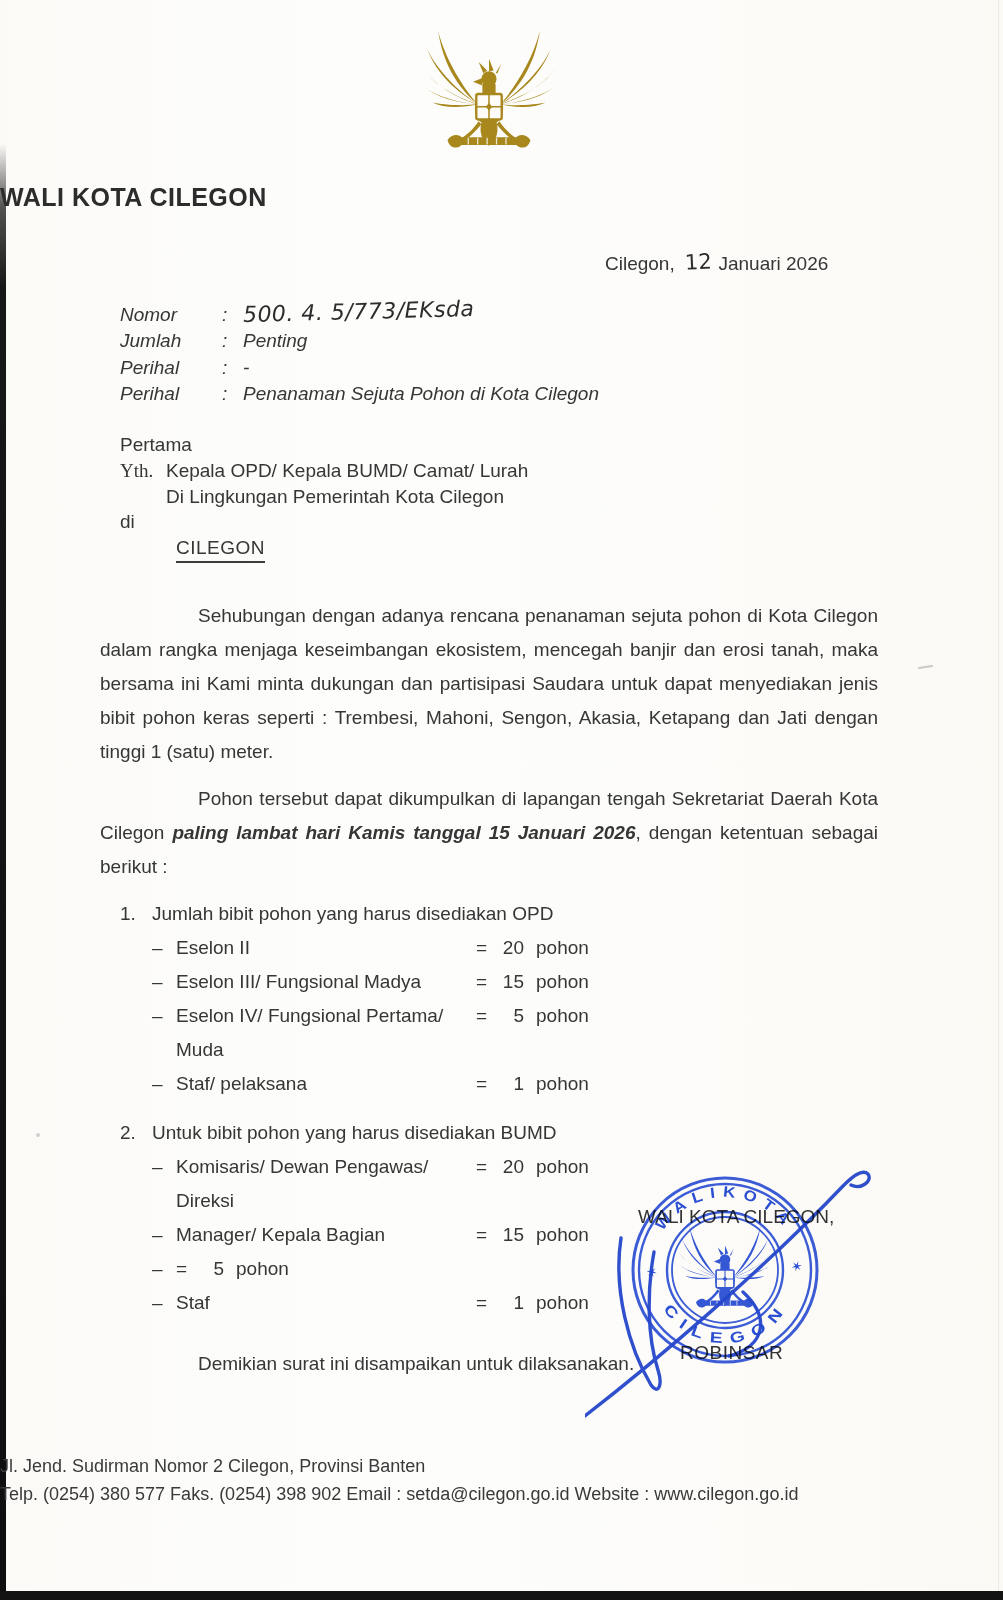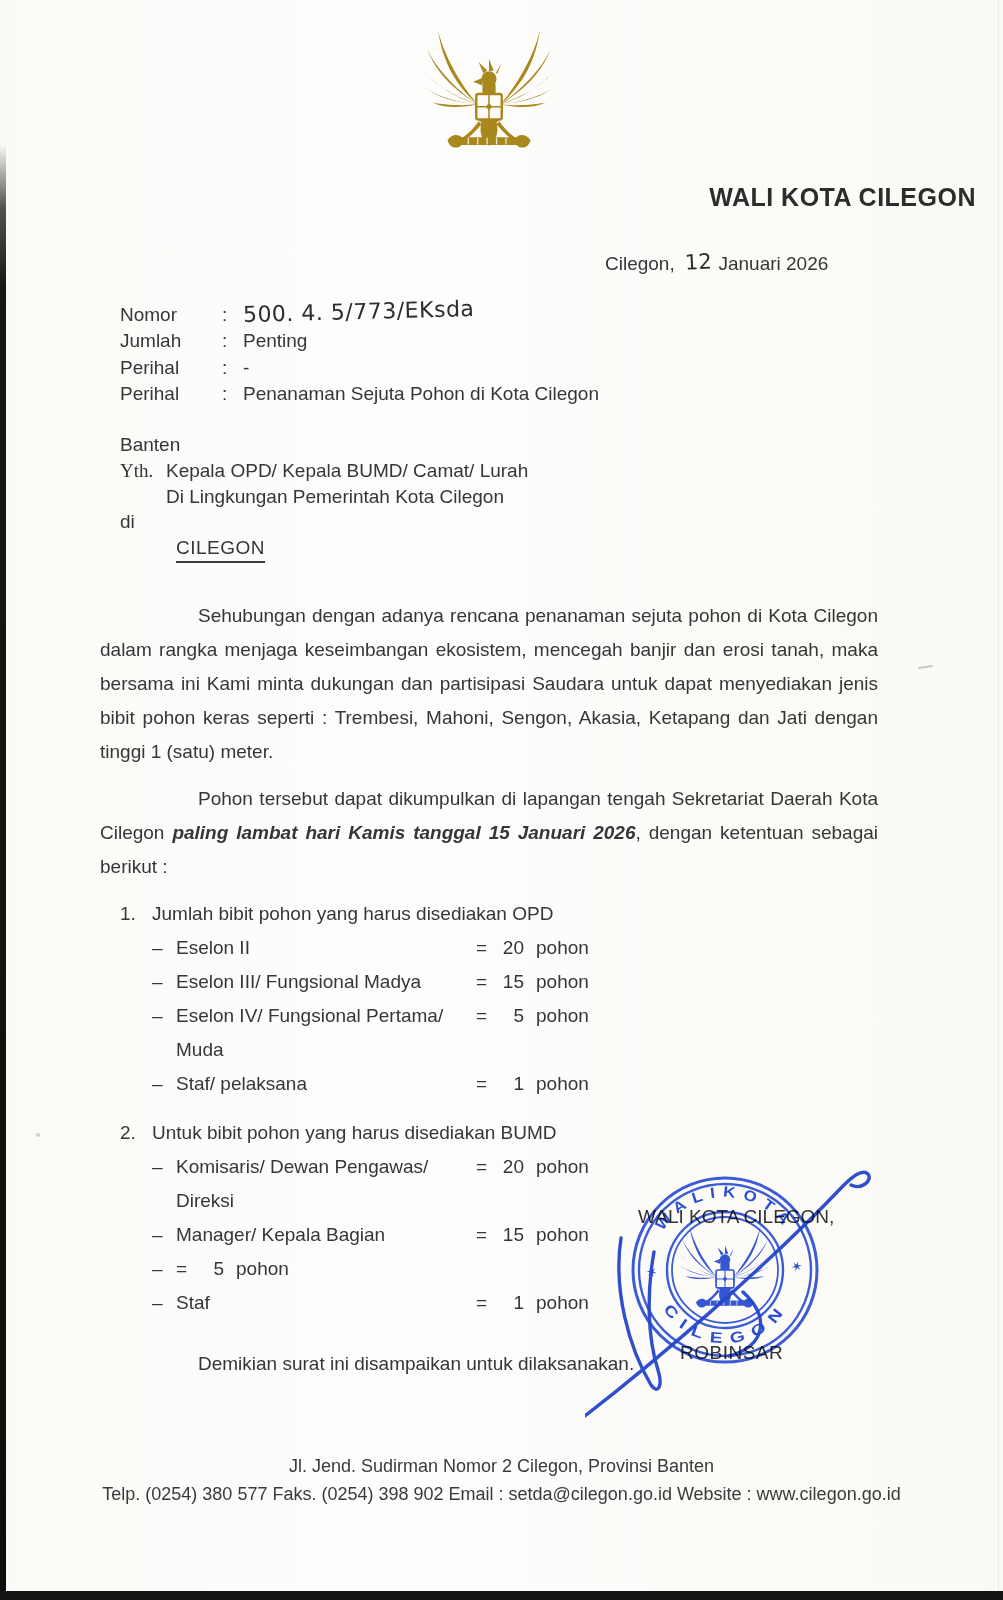--- a/index.html
+++ b/index.html
@@ -9,27 +9,27 @@
   
   .scan-left{position:absolute;left:0;top:0;bottom:0;width:6px;
         background:linear-gradient(180deg,rgba(0,0,0,0) 0%,rgba(0,0,0,0) 9%,rgba(25,25,25,.75) 13%,#171717 18%,#0e0e0e 100%);}
   .scan-bottom{position:absolute;left:0;right:0;bottom:0;height:9px;background:#131313;}
   .scan-right{position:absolute;right:4px;top:0;bottom:0;width:1px;background:rgba(0,0,0,.06);}
   .dash-art{position:absolute;left:918px;top:666px;width:15px;height:2px;background:#c8c8c8;
         border-radius:2px;transform:rotate(-8deg);}
   .dot-art{position:absolute;left:36px;top:1133px;width:4px;height:4px;background:#cfcfcf;border-radius:50%;}
   
   .emblem{position:absolute;left:423px;top:20px;}
-  .office-title{position:absolute;left:0;top:183px;width:976px;text-align:right;
+  .office-title{position:absolute;left:0;top:183px;width:976px;text-align:left;
         font-size:25px;font-weight:bold;letter-spacing:.5px;color:#2c2c2c;}
   
   .date-line{position:absolute;left:605px;top:251px;font-size:19px;white-space:nowrap;}
   .hand{font-family:"DejaVu Sans",sans-serif;display:inline-block;color:#2d2d2d;}
   .date-line .hand{font-size:21px;margin:0 7px 0 10px;transform:rotate(-3deg) translateY(-1px);}
-  .meta{position:absolute;left:120px;top:302px;font-size:19px;line-height:26.3px;}
+  .meta{position:absolute;left:120px;top:302px;font-size:19px;line-height:26.3px;font-style:italic;}
   .meta-row{display:flex;align-items:flex-start;}
   .meta-label{width:102px;}
   .meta-colon{width:21px;}
   .meta .hand{font-size:22px;transform:rotate(-1.5deg) translateY(-3px);letter-spacing:.5px;}
   
   .addr{position:absolute;left:120px;top:432px;font-size:19px;line-height:25.8px;}
   .yth-row{display:flex;}
   .yth{width:46px;font-family:Liberation Serif, serif;}
   .addr-city{display:inline-block;margin-left:56px;letter-spacing:.5px;
         border-bottom:2px solid #3c3c3c;padding-bottom:0px;}
@@ -46,21 +46,21 @@
   .leq{width:18px;}
   .lcount{width:30px;text-align:right;}
   .lunit{margin-left:12px;}
   .closing{text-indent:98px;margin-top:27px;}
   
   .sig{position:absolute;left:585px;top:1140px;width:340px;height:290px;}
   .sig-title{position:absolute;left:53px;top:66px;font-size:19px;color:#333;white-space:nowrap;}
   .sig-name{position:absolute;left:95px;top:202px;font-size:19px;letter-spacing:.5px;color:#333;}
   .sig svg{position:absolute;left:0;top:0;mix-blend-mode:multiply;}
   
-  .footer{position:absolute;left:0;top:1452px;width:1003px;text-align:center;
+  .footer{position:absolute;left:0;top:1452px;width:1003px;
         font-size:18px;line-height:28px;color:#3a3a3a;}
 </style>
 </head>
 <body>
 
 <div class="page">
 
   <svg width="0" height="0" style="position:absolute" aria-hidden="true">
     <defs>
       <g id="garuda-shape" fill="currentColor" stroke="none">
@@ -135,21 +135,21 @@
       <span>-</span>
     </div>
     <div class="meta-row">
       <span class="meta-label">Perihal</span>
       <span class="meta-colon">:</span>
       <span>Penanaman Sejuta Pohon di Kota Cilegon</span>
     </div>
   </div>
 
   <div class="addr">
-    <div>Banten</div>
+    <div>Pertama</div>
     <div class="yth-row">
       <span class="yth">Yth.</span>
       <div>
         <div>Kepala OPD/ Kepala BUMD/ Camat/ Lurah</div>
         <div>Di Lingkungan Pemerintah Kota Cilegon</div>
       </div>
     </div>
     <div>di</div>
     <div>
       <span class="addr-city">CILEGON</span>

